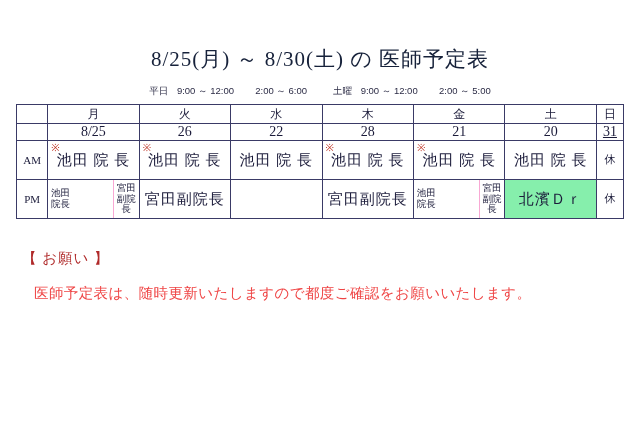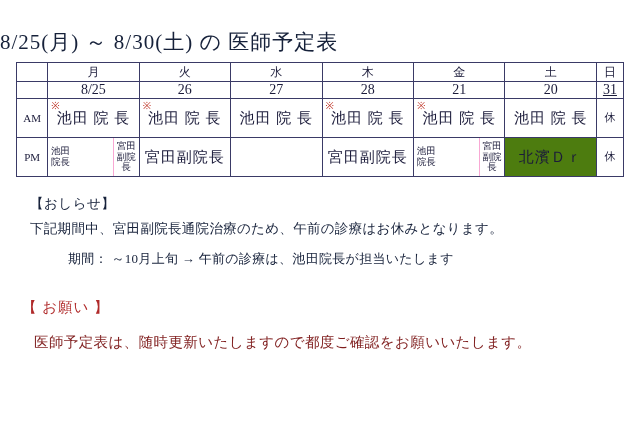--- a/index.html
+++ b/index.html
@@ -14,24 +14,25 @@
     color: #1a1a2e;
     overflow: hidden;
     position: relative;
   }
   .page {
     position: relative;
     width: 640px;
     height: 436px;
   }
   .title {
+    text-align: center;
     font-size: 21px;
     letter-spacing: 1px;
     color: #16213a;
-    margin-top: 28px;
+    margin-top: 45px;
     font-family: "Liberation Serif", serif;
     font-weight: normal;
   }
   .hours-row {
     display: flex;
     justify-content: center;
     align-items: baseline;
     font-size: 9.5px;
     color: #2b2b45;
     margin-top: 12px;
@@ -114,21 +115,21 @@
     align-items: center;
     justify-content: center;
     font-size: 9.5px;
     line-height: 1.15;
     text-align: center;
   }
   .cell-split > div + div {
     border-left: 1px solid #f9a8d4;
   }
   .teal {
-    background: #4d7c0f;
+    background: #86efac;
     font-size: 11px;
     letter-spacing: 1px;
   }
   .asterisk {
     position: absolute;
     color: #c0392b;
     font-size: 10px;
     line-height: 1;
   }
   .cellwrap {
@@ -168,32 +169,46 @@
   .request-head {
     margin: 30px 0 0 22px;
     font-size: 14.5px;
     color: #b02a2a;
     font-family: "Liberation Serif", serif;
     letter-spacing: 1px;
   }
   .request-body {
     margin: 16px 0 0 34px;
     font-size: 14.5px;
-    color: #7f1d1d;
+    color: #ef4444;
     font-family: "Liberation Serif", serif;
     letter-spacing: 0.4px;
   }
 </style>
 </head>
 <body>
 
 <div class="page">
 
   <div class="title">8/25(月) ～ 8/30(土) の  医師予定表</div>
 
+  <div class="hours-row">
+    <div class="hours-group">
+      <span class="hours-label">平日</span>
+      <span>9:00 ～ 12:00</span>
+      <span class="hours-sep"></span>
+      <span>2:00 ～ 6:00</span>
+    </div>
+    <div class="hours-group">
+      <span class="hours-label">土曜</span>
+      <span>9:00 ～ 12:00</span>
+      <span class="hours-sep"></span>
+      <span>2:00 ～ 5:00</span>
+    </div>
+  </div>
 
   <div class="table-wrap">
     <table class="schedule">
       <colgroup>
         <col class="col-rowhead">
         <col class="col-day">
           <col class="col-day">
           <col class="col-day">
         <col class="col-day">
           <col class="col-day">
@@ -208,21 +223,21 @@
           <td>水</td>
           <td>木</td>
           <td>金</td>
           <td>土</td>
           <td class="sun-head">日</td>
         </tr>
         <tr class="head-date">
           <td></td>
           <td>8/25</td>
           <td>26</td>
-          <td>27</td>
+          <td>22</td>
           <td>28</td>
           <td>21</td>
           <td>20</td>
           <td class="sun-date">31</td>
         </tr>
 
         <tr class="ampm">
           <td class="rowhead">AM</td>
           <td>
             <div class="cellwrap">
@@ -288,22 +303,17 @@
           </td>
           <td class="teal">
             <span class="cell-name">北濱Ｄｒ</span>
           </td>
           <td class="sun-cell">休</td>
         </tr>
       </tbody>
     </table>
   </div>
 
-  <div class="notice">
-    <div class="notice-head">【おしらせ】</div>
-    <div class="notice-line">下記期間中、宮田副院長通院治療のため、午前の診療はお休みとなります。</div>
-    <div class="notice-indent">期間： ～10月上旬 →  午前の診療は、池田院長が担当いたします</div>
-  </div>
 
   <div class="request-head">【 お願い 】</div>
   <div class="request-body">医師予定表は、随時更新いたしますので都度ご確認をお願いいたします。</div>
 
 </div>
 
 </body></html>

